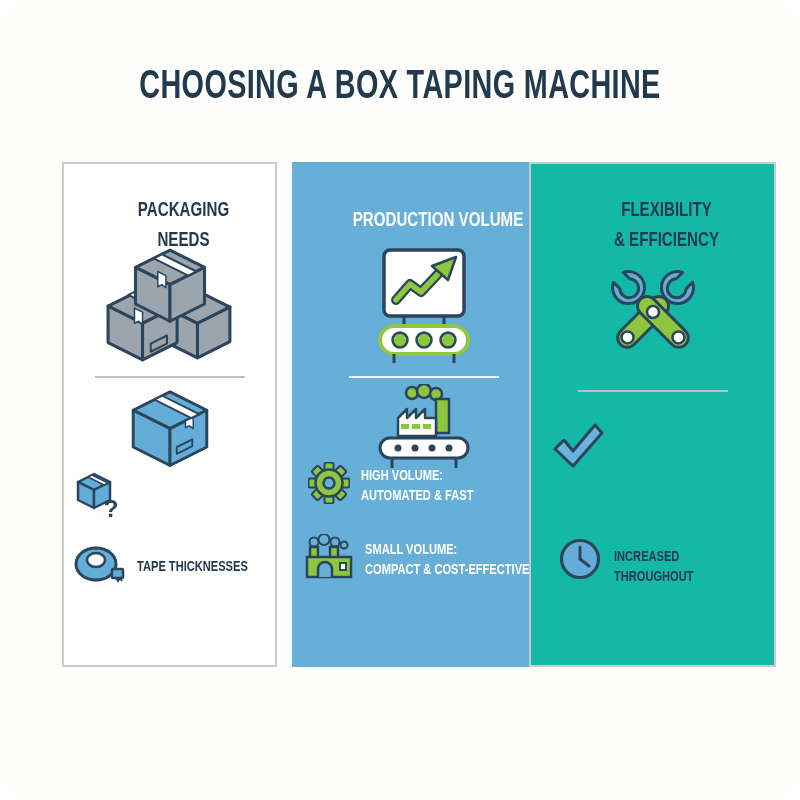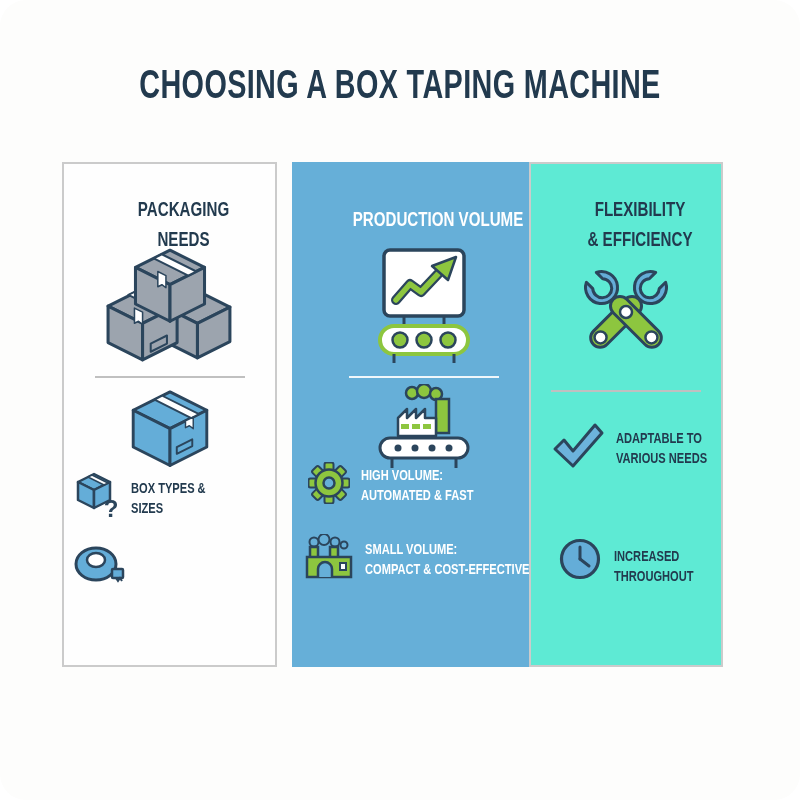--- a/index.html
+++ b/index.html
@@ -12,21 +12,21 @@
 
   .title{position:absolute;top:62px;left:0;width:100%;margin:0;text-align:center;
          font-size:40px;font-weight:bold;color:#223A4E;letter-spacing:.5px;}
 
   .footer{position:absolute;top:714px;left:0;width:100%;text-align:center;
           font-size:21px;font-weight:bold;color:#223A4E;letter-spacing:.5px;}
 
   .col{position:absolute;top:162px;height:505px;box-sizing:border-box;}
   .col-a{left:62px;width:215px;background:#FEFEFE;border:2px solid #CBCBCB;}
   .col-b{left:292px;width:264px;background:#66AFD8;}
-  .col-c{left:529px;width:194px;background:#5eead4;border:2px solid #CBCBCB;}
+  .col-c{left:529px;width:247px;background:#14b8a6;border:2px solid #CBCBCB;}
 
   .col-title{position:absolute;left:8px;width:100%;margin:6px;text-align:center;
              font-size:21px;font-weight:bold;line-height:1.45;color:#223A4E;}
   .col-b .col-title{color:#ffffff;}
   .t-a{top:24px;} .t-b{top:36px;} .t-c{top:24px;}
 
   .hero{position:absolute;left:0;right:0;display:flex;justify-content:center;}
   .hero-a{top:80px;} .hero-b{top:80px;} .hero-c{top:86px;}
   .sub{position:absolute;left:0;right:0;display:flex;justify-content:center;}
   .sub-a{top:224px;} .sub-b{top:222px;}
@@ -99,34 +99,34 @@
         <svg width="46" height="52" viewBox="0 0 46 52">
           <g fill="#64ADD8" stroke="#2B455C" stroke-width="2.5" stroke-linejoin="round">
             <polygon points="20,4 36,12 20,20 4,12"></polygon>
             <polygon points="4,12 20,20 20,38 4,30"></polygon>
             <polygon points="20,20 36,12 36,30 20,38"></polygon>
           </g>
           <polygon points="14,7 30,15 34,13 18,5" fill="#FFFFFF" stroke="#2B455C" stroke-width="1.5" stroke-linejoin="round"></polygon>
           <text x="37" y="47" font-size="24" font-weight="bold" fill="#2B455C" text-anchor="middle" font-family="Liberation Sans, sans-serif">?</text>
         </svg>
       </span>
-      <span class="item-text">
-        <span class="cond-l">BOX TYPES &amp;</span>
-        <span class="cond-l">SIZES</span>
-      </span>
     </div>
 
     <div class="item ia2">
       <span>
         <svg width="54" height="44" viewBox="0 0 54 44">
           <ellipse cx="24" cy="22" rx="20" ry="16" fill="#64ADD8" stroke="#2B455C" stroke-width="3"></ellipse>
           <ellipse cx="24" cy="18" rx="9" ry="7" fill="#FFFFFF" stroke="#2B455C" stroke-width="2.5"></ellipse>
           <rect x="40" y="27" width="11" height="9" rx="1" fill="#64ADD8" stroke="#2B455C" stroke-width="2.5"></rect>
           <path d="M44,36 l2,3 l2,-3 l2,3" fill="none" stroke="#2B455C" stroke-width="2"></path>
         </svg>
+      </span>
+      <span class="item-text">
+        <span class="cond-l">TAPE THICKNESSES</span>
+        <span class="cond-l"></span>
       </span>
     </div>
   </section>
 
   <section class="col col-b">
     <h2 class="col-title t-b">
       <span class="cond-c">PRODUCTION VOLUME</span>
       <span class="cond-c"></span>
     </h2>
 
@@ -242,24 +242,20 @@
     </div>
 
     <div class="divider d-c"></div>
 
     <div class="item ic1">
       <span>
         <svg width="54" height="48" viewBox="0 0 54 48">
           <polygon points="4,27 13,18 22,29 44,3 51,11 22,44" fill="#6CB3DC" stroke="#2B455C" stroke-width="3" stroke-linejoin="round"></polygon>
         </svg>
       </span>
-      <span class="item-text">
-        <span class="cond-l">ADAPTABLE TO</span>
-        <span class="cond-l">VARIOUS NEEDS</span>
-      </span>
     </div>
 
     <div class="item ic2">
       <span>
         <svg width="46" height="46" viewBox="0 0 46 46">
           <circle cx="23" cy="23" r="18.5" fill="#64ADD8" stroke="#2B455C" stroke-width="3.2"></circle>
           <line x1="23" y1="23" x2="23" y2="11" stroke="#2B455C" stroke-width="3" stroke-linecap="round"></line>
           <line x1="23" y1="23" x2="32" y2="30" stroke="#2B455C" stroke-width="3" stroke-linecap="round"></line>
         </svg>
       </span>

